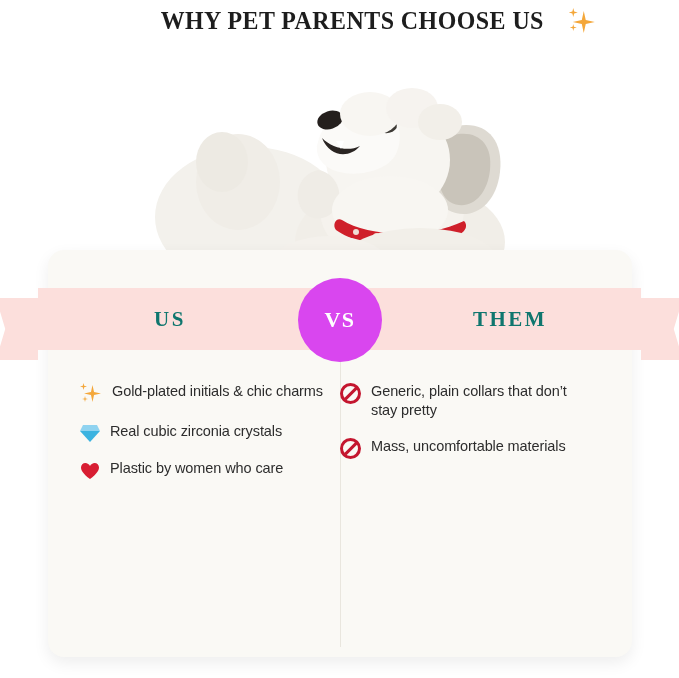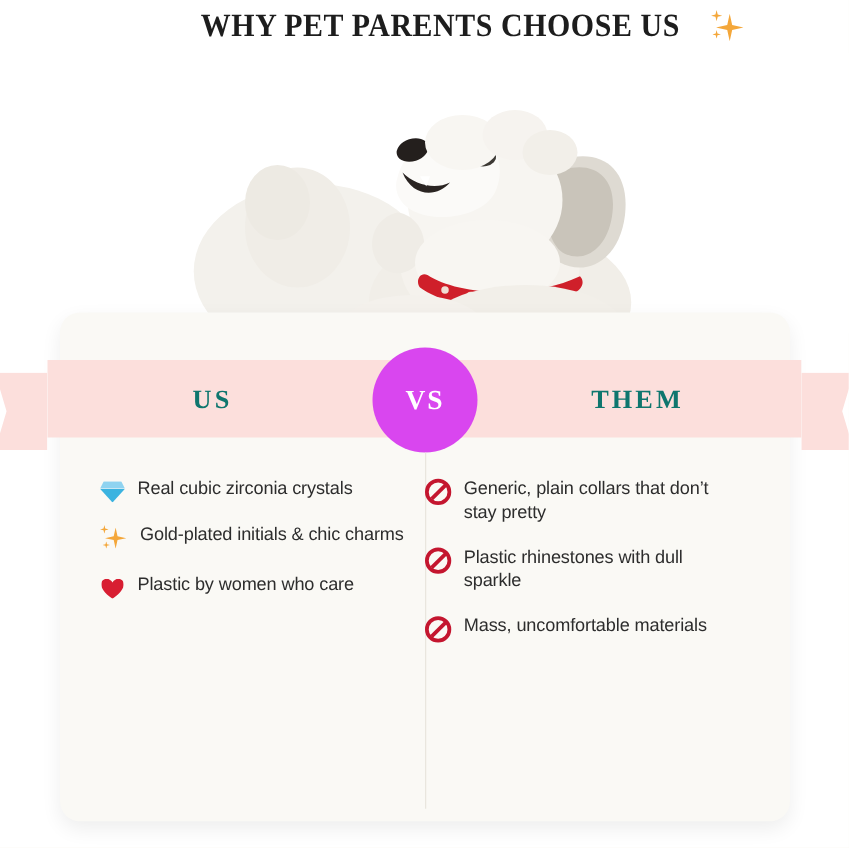--- a/index.html
+++ b/index.html
@@ -327,66 +327,59 @@
   <div class="ribbon-label them">THEM</div>
 </div>
 
 <div class="vs-badge">VS</div>
 
 <div class="divider"></div>
 
 <div class="col left">
 
   <div class="item">
-    <span class="item-icon ico-gem">
-      <i class="gem-top"></i>
-        <i class="gem-bot"></i>
-    </span>
-    <span class="item-text">Real cubic zirconia crystals</span>
-  </div>
-
-  <div class="item">
     <span class="item-icon ico-sparkle">
       <i class="spark spark-sm1"></i>
         <i class="spark spark-big"></i>
         <i class="spark spark-sm2"></i>
     </span>
     <span class="item-text">Gold-plated initials &amp; chic charms</span>
   </div>
 
+  <div class="item">
+    <span class="item-icon ico-gem">
+      <i class="gem-top"></i>
+        <i class="gem-bot"></i>
+    </span>
+    <span class="item-text">Real cubic zirconia crystals</span>
+  </div>
+
 
   <div class="item">
     <span class="item-icon ico-heart">
       <i class="h-shape"></i>
     </span>
     <span class="item-text">Plastic by women who care</span>
   </div>
 
 </div>
 
 <div class="col right">
 
   <div class="item">
     <span class="item-icon ico-ban">
       <i class="ban-ring"></i>
         <i class="ban-slash"></i>
     </span>
     <span class="item-text">Generic, plain collars that don’t stay pretty</span>
   </div>
 
+
   <div class="item">
     <span class="item-icon ico-ban">
       <i class="ban-ring"></i>
         <i class="ban-slash"></i>
     </span>
-    <span class="item-text">Plastic rhinestones with dull sparkle</span>
-  </div>
-
-  <div class="item">
-    <span class="item-icon ico-ban">
-      <i class="ban-ring"></i>
-        <i class="ban-slash"></i>
-    </span>
     <span class="item-text">Mass, uncomfortable materials</span>
   </div>
 
 
 </div>
 
 </body></html>

